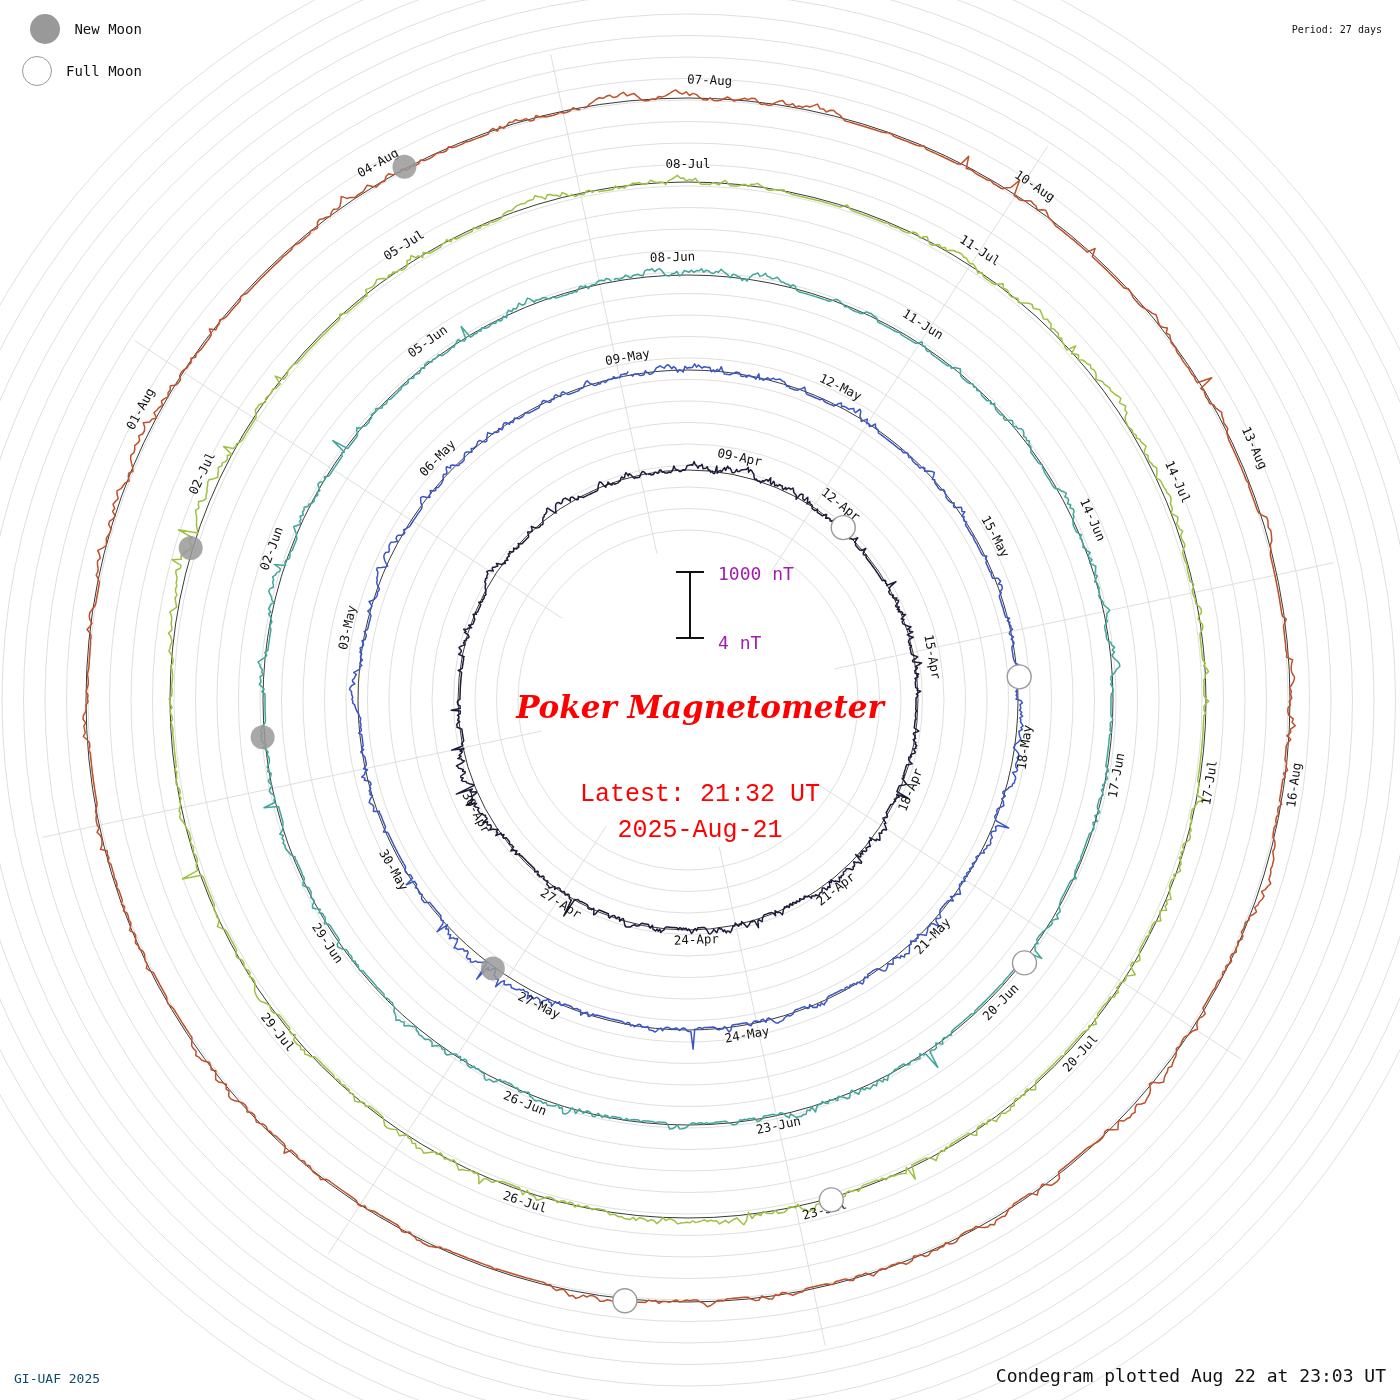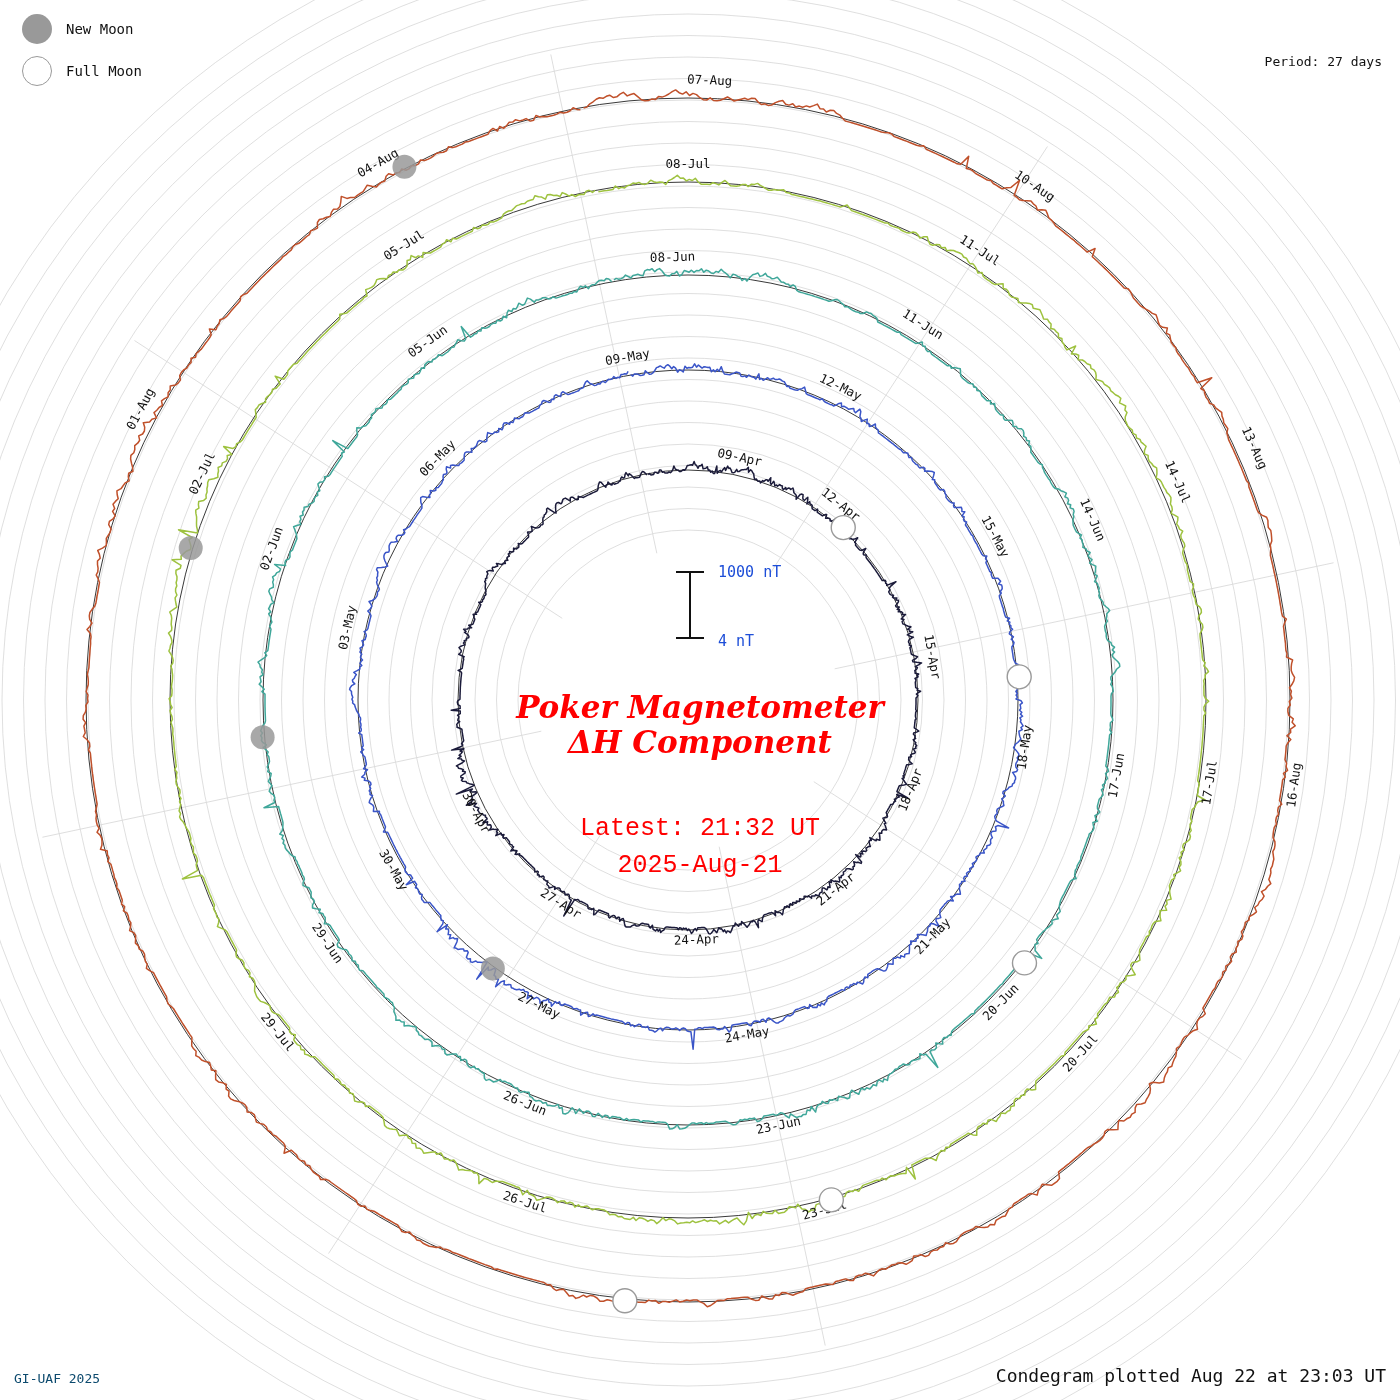--- a/index.html
+++ b/index.html
@@ -2,40 +2,40 @@
 <html><head>
 <meta charset="utf-8">
 <style>
   html,body{margin:0;padding:0;}
   body{
     width:1400px;height:1400px;background:#ffffff;
     font-family:"DejaVu Sans Mono","Liberation Mono",monospace;
     position:relative;overflow:hidden;
   }
   .legend{position:absolute;left:22px;top:8px;}
-  .legend-row{display:flex;align-items:center;height:42px;}
+  .legend-row{display:flex;align-items:center;height:42px;justify-content:flex-end;}
   .legend-dot{width:30px;height:30px;border-radius:50%;margin-right:14px;}
   .legend-dot.new{background:#999999;}
   .legend-dot.full{background:#ffffff;border:1.5px solid #9a9a9a;box-sizing:border-box;}
   .legend-label{font-size:14px;color:#111;}
-  .period{position:absolute;right:18px;top:24px;font-size:13px;color:#111;margin-top:30px;}
+  .period{position:absolute;right:18px;top:24px;font-size:10px;color:#111;}
   .footer-left{position:absolute;left:14px;bottom:14px;font-size:13px;color:#0c4a6e;}
   .footer-right{position:absolute;right:14px;bottom:14px;font-size:18px;color:#111;}
 
   #plot{position:absolute;left:0;top:0;width:1400px;height:1400px;}
 
   .center-block{
     position:absolute;left:50%;top:690px;transform:translateX(-50%);
     text-align:center;color:#ff0000;width:620px;pointer-events:none;
   }
   .title1{font-family:"DejaVu Serif","Liberation Serif",serif;font-style:italic;font-weight:bold;font-size:31px;line-height:1.12;}
   .title2{font-family:"DejaVu Serif","Liberation Serif",serif;font-size:27px;margin-top:10px;}
   .latest{font-family:Liberation Mono, monospace;font-size:25px;line-height:1.3;margin-top:54px;}
 
-  .scale-label{position:absolute;font-size:15px;color:#1d4ed8;}
+  .scale-label{position:absolute;font-size:18px;color:#a21caf;}
   #scale-1000{left:718px;top:563px;}
   #scale-0{left:718px;top:632px;}
 </style>
 </head>
 <body>
 
 <div class="legend">
   <div class="legend-row">
     <div class="legend-dot new"></div>
     <div class="legend-label">New Moon</div>
@@ -162,21 +162,20 @@
     </g>
     <g>
       <line x1="690" y1="572" x2="690" y2="638" stroke="#111" stroke-width="2"></line>
       <line x1="676" y1="572" x2="704" y2="572" stroke="#111" stroke-width="2"></line>
       <line x1="676" y1="638" x2="704" y2="638" stroke="#111" stroke-width="2"></line>
     </g>
   </svg>
 
 <div class="center-block">
   <div class="title1">Poker Magnetometer</div>
-  <div class="title1">ΔH Component</div>
   <div class="latest">Latest: 21:32 UT</div>
   <div class="latest" style="margin-top:4px">2025-Aug-21</div>
 </div>
 
 <div class="scale-label" id="scale-1000">1000 nT</div>
 <div class="scale-label" id="scale-0">4 nT</div>
 
 <div class="footer-left">GI-UAF 2025</div>
 <div class="footer-right">Condegram plotted Aug 22 at 23:03 UT</div>
 

